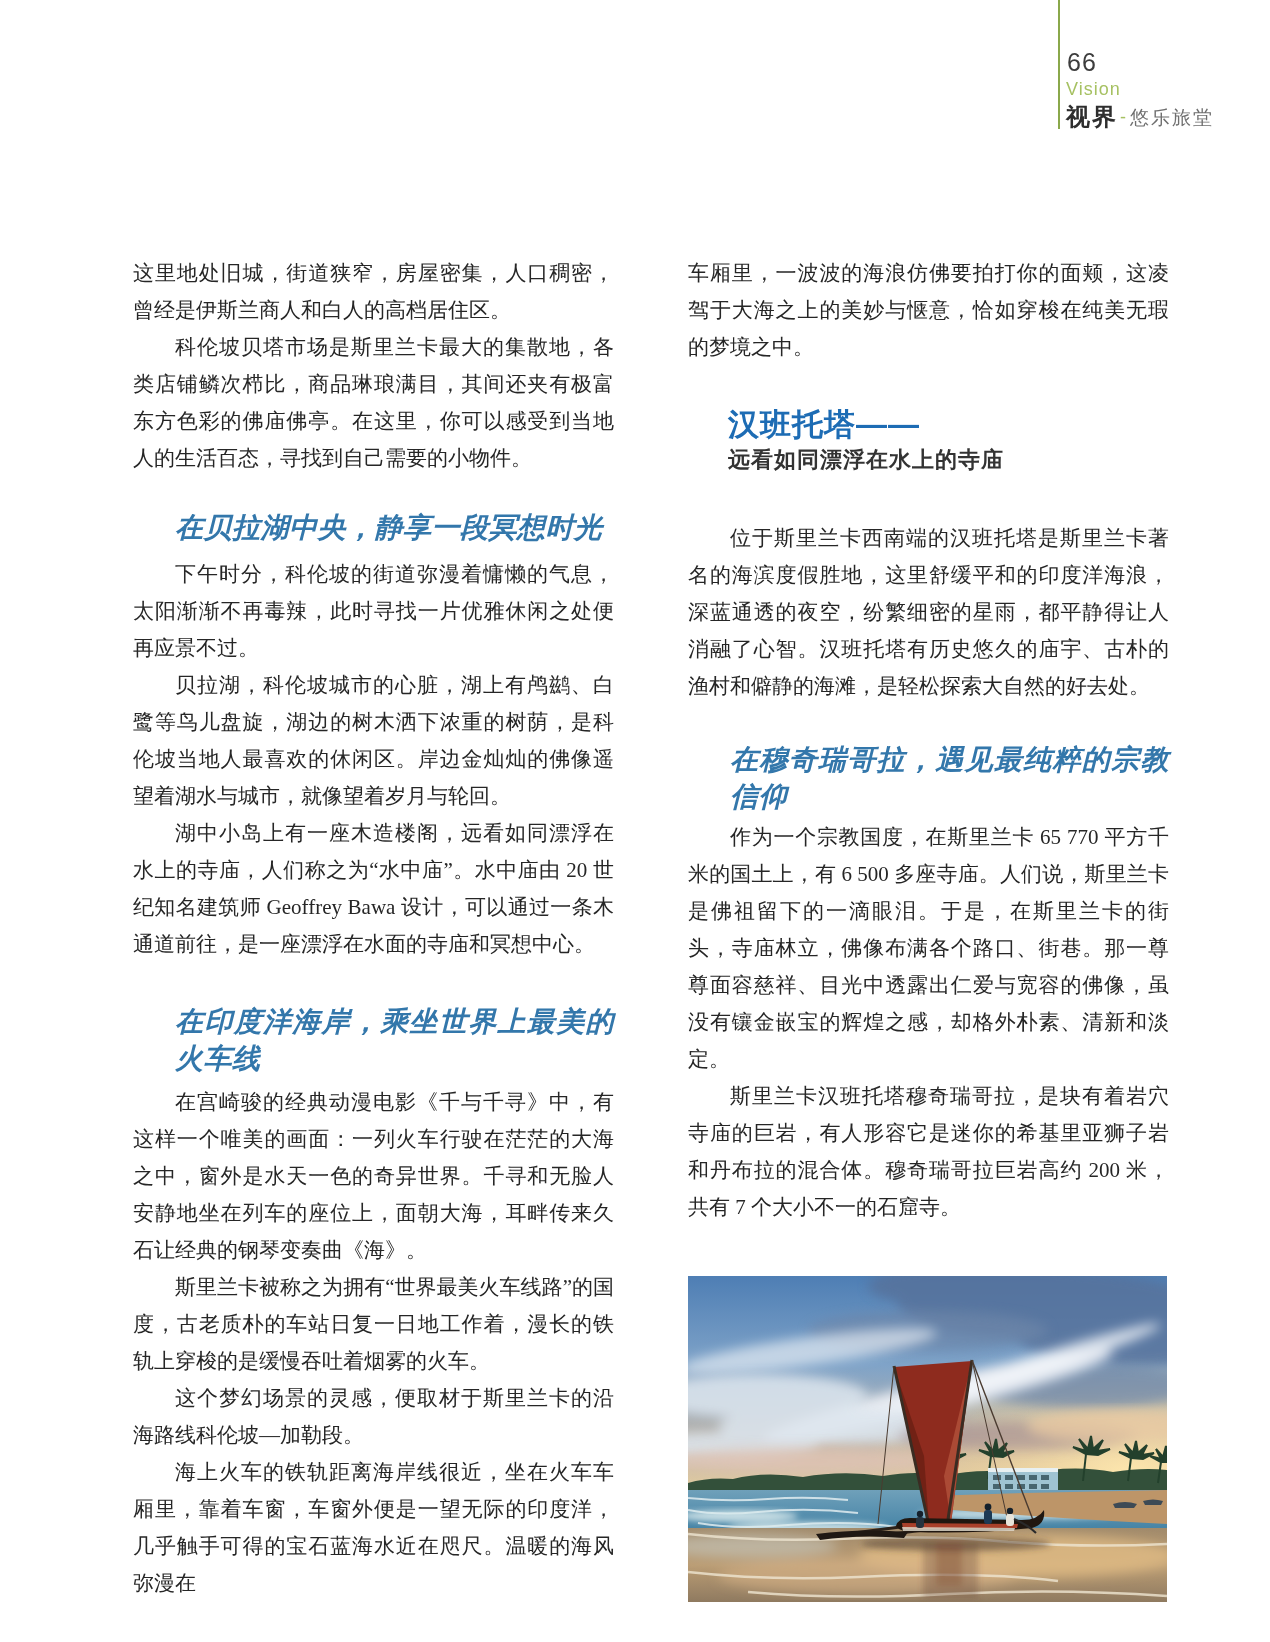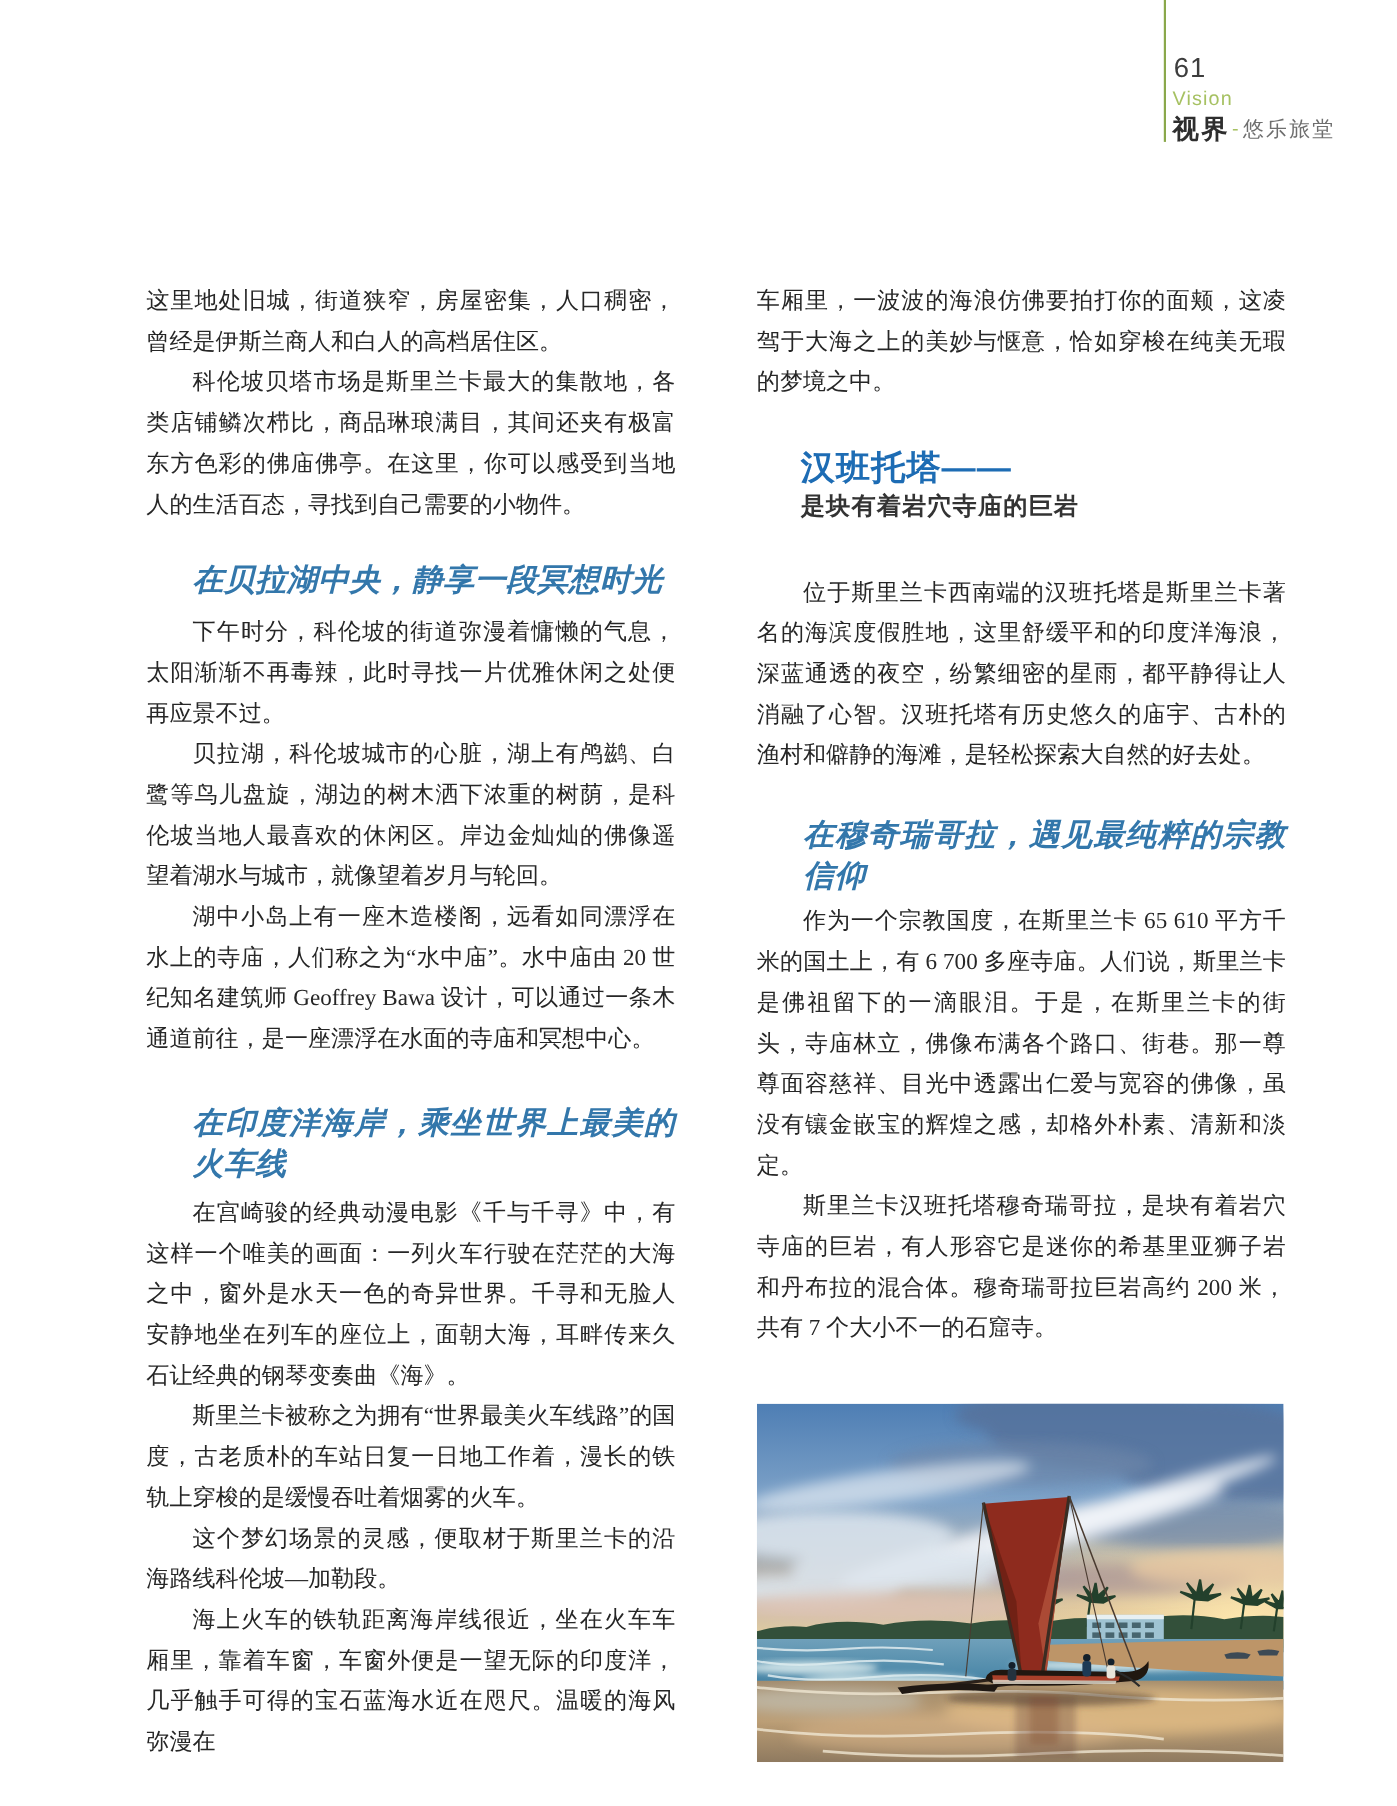--- a/index.html
+++ b/index.html
@@ -51,21 +51,21 @@
 
   .photo-wrap { margin-top:50px; width:479px; height:326px; overflow:hidden; }
   .photo-wrap svg { display:block; }
 </style>
 </head>
 <body>
 
 <div class="page">
 
   <div class="header-rule"></div>
-  <div class="hdr-pageno">61</div>
+  <div class="hdr-pageno">66</div>
   <div class="hdr-vision">Vision</div>
   <div class="hdr-zh">
     <span class="zh-main">视界</span><span class="zh-dash">-</span><span class="zh-sub">悠乐旅堂</span>
   </div>
 
   <div class="col col-left">
     <p class="cont">这里地处旧城，街道狭窄，房屋密集，人口稠密，曾经是伊斯兰商人和白人的高档居住区。</p>
     <p>科伦坡贝塔市场是斯里兰卡最大的集散地，各类店铺鳞次栉比，商品琳琅满目，其间还夹有极富东方色彩的佛庙佛亭。在这里，你可以感受到当地人的生活百态，寻找到自己需要的小物件。</p>
     <div class="subhead sub-l1">在贝拉湖中央，静享一段冥想时光</div>
     <p>下午时分，科伦坡的街道弥漫着慵懒的气息，太阳渐渐不再毒辣，此时寻找一片优雅休闲之处便再应景不过。</p>
@@ -76,26 +76,26 @@
     <p>斯里兰卡被称之为拥有“世界最美火车线路”的国度，古老质朴的车站日复一日地工作着，漫长的铁轨上穿梭的是缓慢吞吐着烟雾的火车。</p>
     <p>这个梦幻场景的灵感，便取材于斯里兰卡的沿海路线科伦坡—加勒段。</p>
     <p>海上火车的铁轨距离海岸线很近，坐在火车车厢里，靠着车窗，车窗外便是一望无际的印度洋，几乎触手可得的宝石蓝海水近在咫尺。温暖的海风弥漫在</p>
   </div>
 
   <div class="col col-right">
     <p class="cont">车厢里，一波波的海浪仿佛要拍打你的面颊，这凌驾于大海之上的美妙与惬意，恰如穿梭在纯美无瑕的梦境之中。</p>
 
     <div class="heading-block">
       <div class="heading-title">汉班托塔——</div>
-      <div class="heading-sub">是块有着岩穴寺庙的巨岩</div>
+      <div class="heading-sub">远看如同漂浮在水上的寺庙</div>
     </div>
 
     <p class="p-after-heading">位于斯里兰卡西南端的汉班托塔是斯里兰卡著名的海滨度假胜地，这里舒缓平和的印度洋海浪，深蓝通透的夜空，纷繁细密的星雨，都平静得让人消融了心智。汉班托塔有历史悠久的庙宇、古朴的渔村和僻静的海滩，是轻松探索大自然的好去处。</p>
     <div class="subhead sub-r1">在穆奇瑞哥拉，遇见最纯粹的宗教信仰</div>
-    <p>作为一个宗教国度，在斯里兰卡 65 610 平方千米的国土上，有 6 700 多座寺庙。人们说，斯里兰卡是佛祖留下的一滴眼泪。于是，在斯里兰卡的街头，寺庙林立，佛像布满各个路口、街巷。那一尊尊面容慈祥、目光中透露出仁爱与宽容的佛像，虽没有镶金嵌宝的辉煌之感，却格外朴素、清新和淡定。</p>
+    <p>作为一个宗教国度，在斯里兰卡 65 770 平方千米的国土上，有 6 500 多座寺庙。人们说，斯里兰卡是佛祖留下的一滴眼泪。于是，在斯里兰卡的街头，寺庙林立，佛像布满各个路口、街巷。那一尊尊面容慈祥、目光中透露出仁爱与宽容的佛像，虽没有镶金嵌宝的辉煌之感，却格外朴素、清新和淡定。</p>
     <p>斯里兰卡汉班托塔穆奇瑞哥拉，是块有着岩穴寺庙的巨岩，有人形容它是迷你的希基里亚狮子岩和丹布拉的混合体。穆奇瑞哥拉巨岩高约 200 米，共有 7 个大小不一的石窟寺。</p>
 
     <div class="photo-wrap">
       <svg width="479" height="326" viewBox="0 0 479 326" xmlns="http://www.w3.org/2000/svg">
         <defs>
           <linearGradient id="sky" x1="0" y1="0" x2="0" y2="1">
             <stop offset="0" stop-color="#4e7eb4"></stop>
             <stop offset="0.4" stop-color="#7fa3c8"></stop>
             <stop offset="0.78" stop-color="#c3b6a6"></stop>
             <stop offset="1" stop-color="#e9d2a0"></stop>

